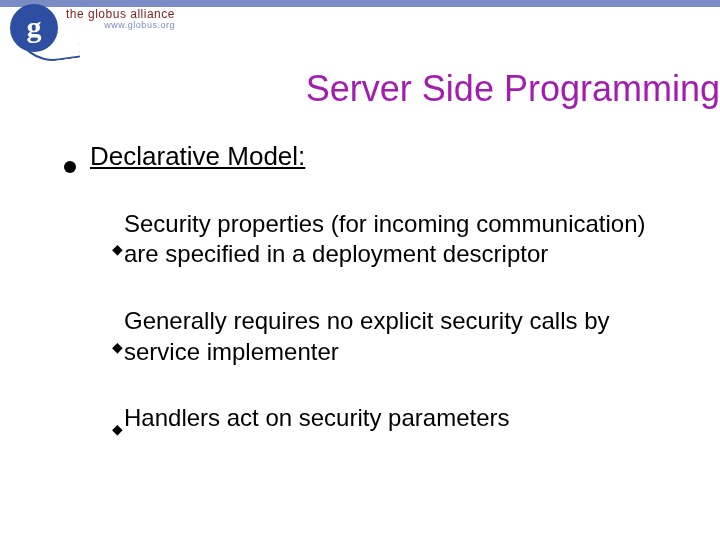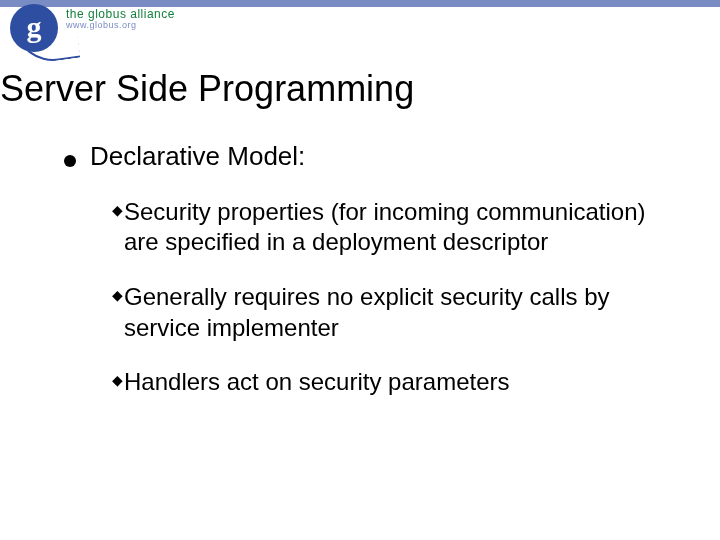--- a/index.html
+++ b/index.html
@@ -66,69 +66,71 @@
     transform: rotate(-8deg);
     pointer-events: none;
   }
   .logo-text-block {
     margin-left: 8px;
     margin-top: 8px;
     line-height: 1.1;
   }
   .logo-title {
     font-size: 12px;
-    color: #15803d;
+    color: #7f1d1d;
     letter-spacing: 0.5px;
   }
   .logo-url {
     font-size: 9px;
     color: #7a8cc4;
     letter-spacing: 0.5px;
+    text-align: right;
   }
   .slide-title {
     position: absolute;
     top: 68px;
     left: 0;
     width: 720px;
-    text-align: left;
+    text-align: right;
     font-size: 36px;
-    color: #000000;
+    color: #a21caf;
     font-family: Verdana, Geneva, sans-serif;
   }
   .content {
     position: absolute;
     top: 140px;
     left: 64px;
     right: 48px;
   }
   .l1 {
     display: flex;
-    align-items: center;
+    align-items: flex-end;
     margin-bottom: 14px;
+    text-decoration: underline;
   }
   .l1-bullet {
     width: 12px;
     height: 12px;
     border-radius: 50%;
     background: #000000;
     flex: 0 0 auto;
     margin-top: 10px;
     margin-right: 14px;
   }
   .l1-text {
     font-size: 26px;
     line-height: 1.25;
   }
   .l2-list {
     margin-left: 48px;
   }
   .l2 {
     display: flex;
-    align-items: flex-start;
-    margin-top: 24px;
+    align-items: center;
+    margin-top: 36px;
   }
   .l2-bullet {
     flex: 0 0 auto;
     margin-top: 6px;
     margin-right: 12px;
     width: 0;
     height: 0;
   }
   .l2-bullet::before {
     content: "◆";

